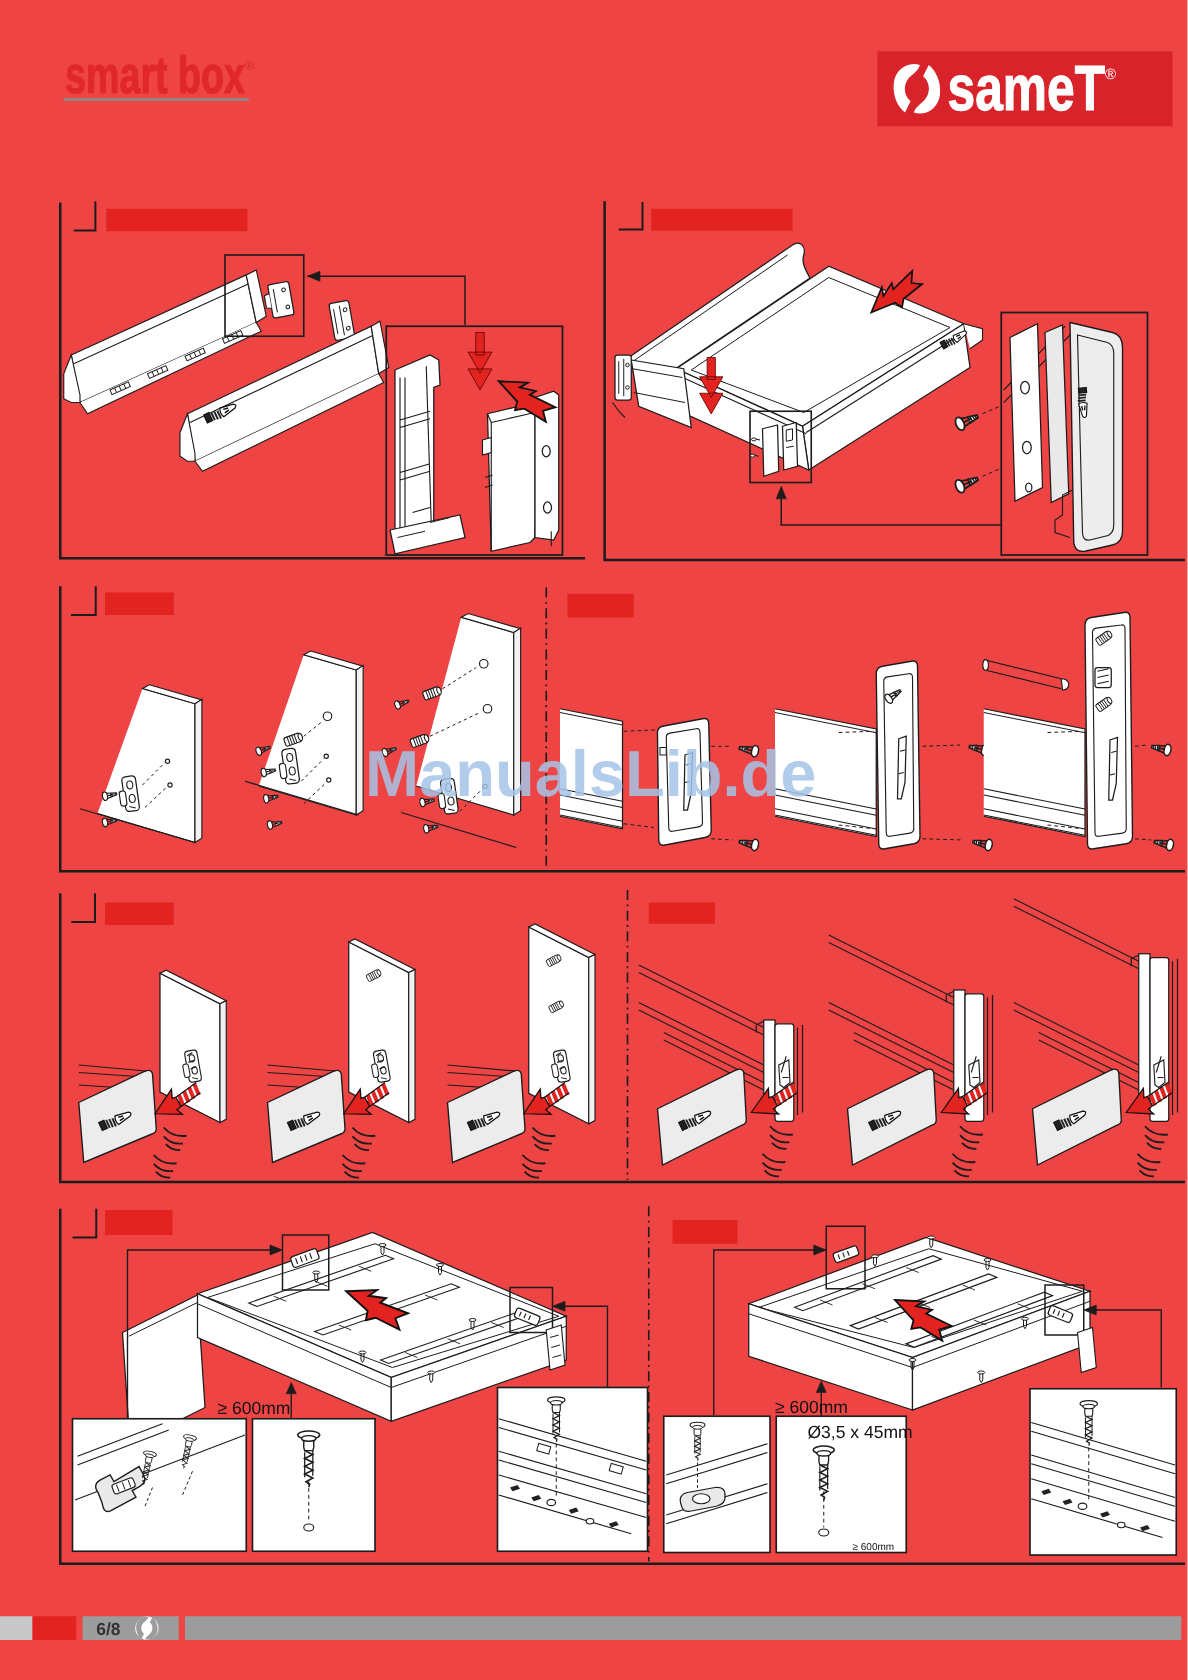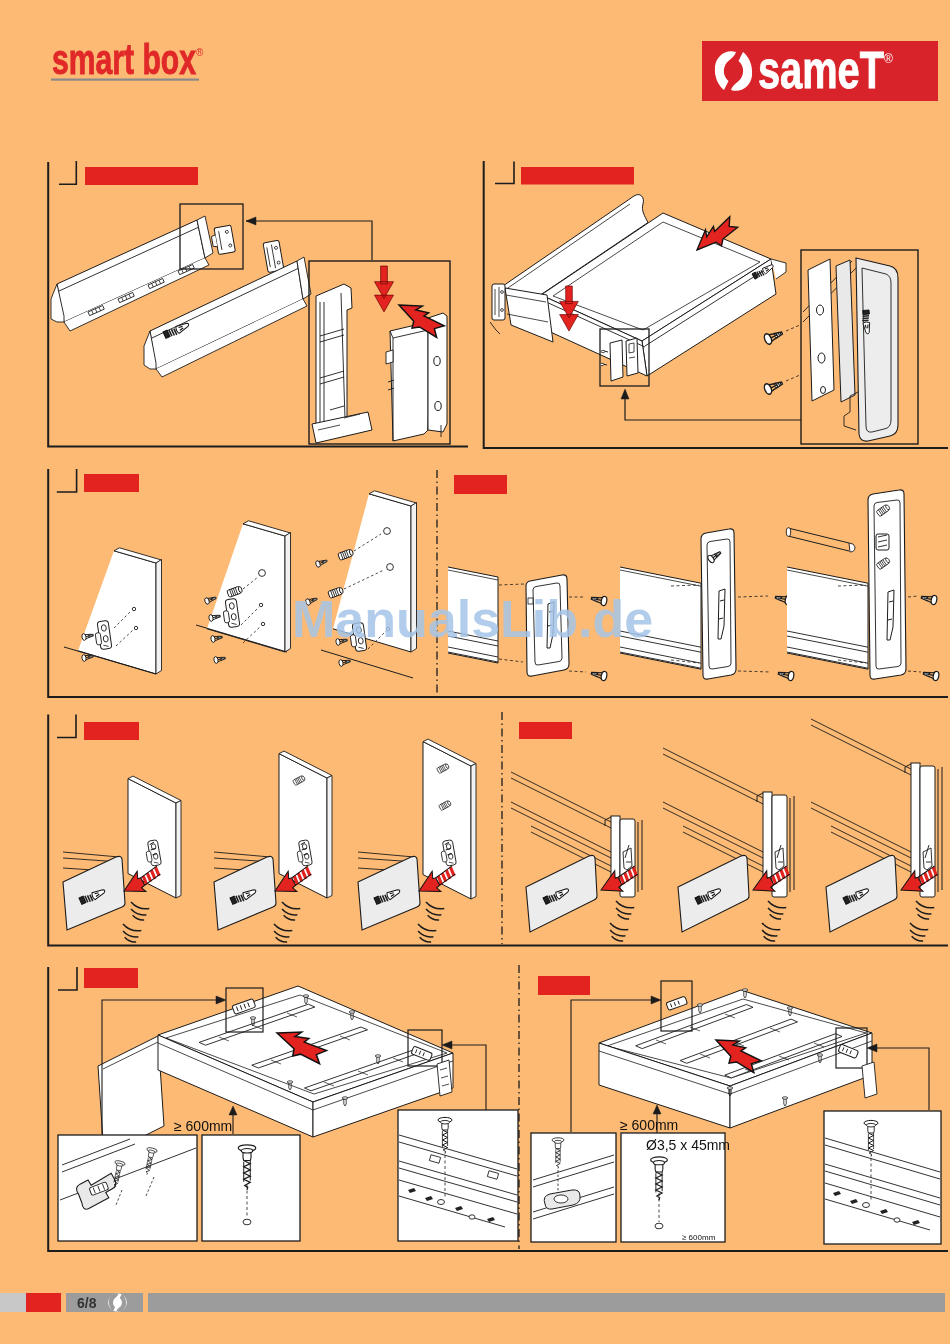--- a/index.html
+++ b/index.html
@@ -1,15 +1,15 @@
 <!DOCTYPE html>
 <html><head><meta charset="utf-8"><title>smart box</title>
 <style>
 html,body{margin:0;padding:0;background:#fff;}
-#page{position:relative;width:950px;height:1344px;background:#fdba74;overflow:hidden;}
+#page{position:relative;width:950px;height:1344px;background:#ef4444;overflow:hidden;}
 </style></head>
 <body>
 <div id="page">
 <svg width="950" height="1344" viewBox="0 0 950 1344" xmlns="http://www.w3.org/2000/svg">
 
 <defs>
 <pattern id="stripes" width="5" height="5" patternUnits="userSpaceOnUse" patternTransform="rotate(45)">
   <rect width="5" height="5" fill="#fff"></rect>
   <rect width="3" height="5" fill="#e2231f"></rect>
 </pattern>

